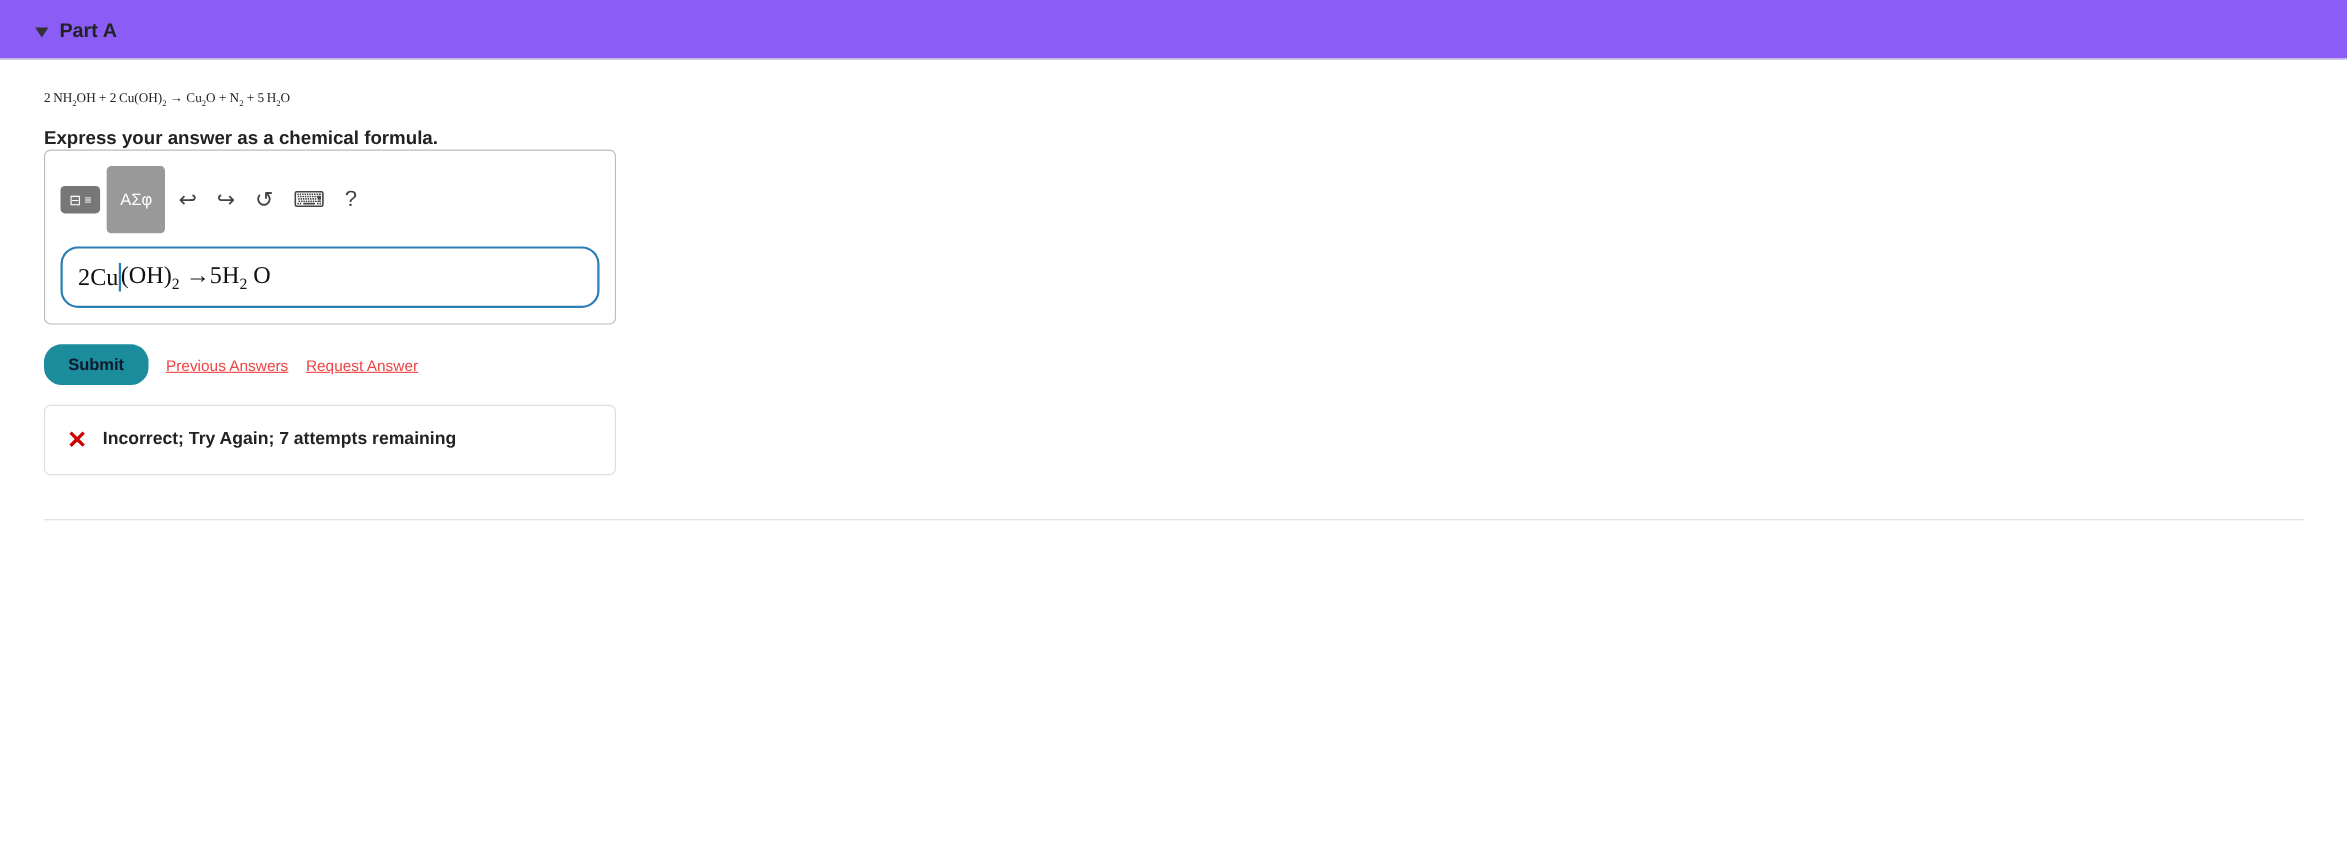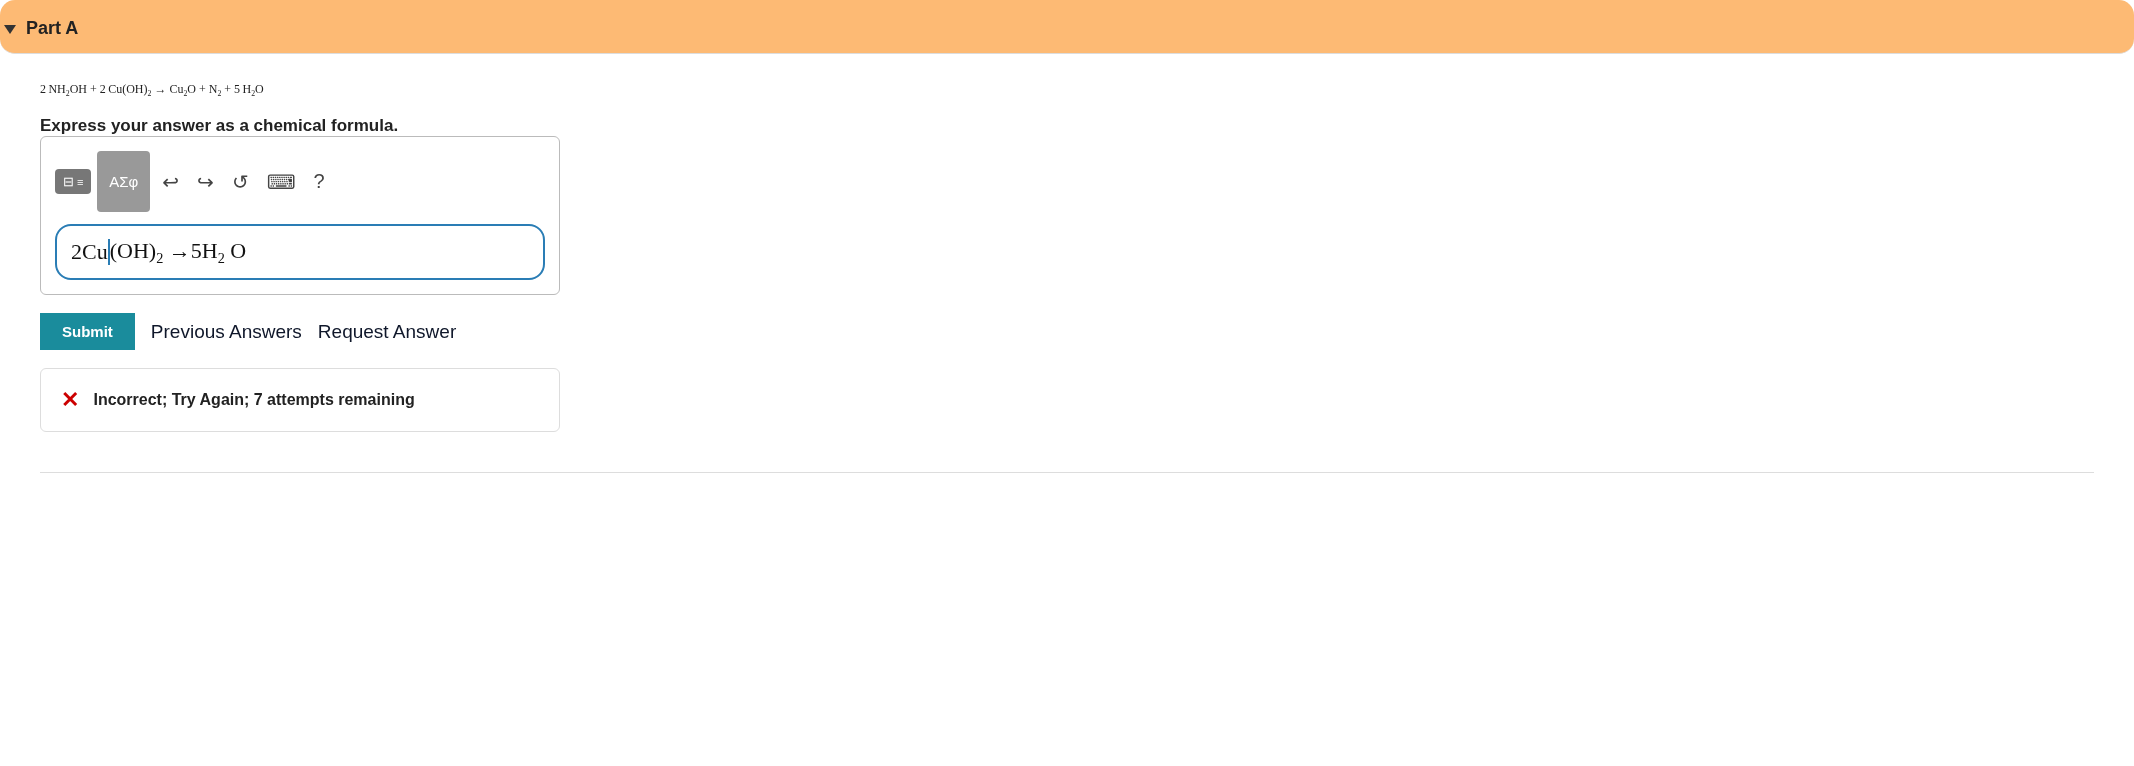--- a/index.html
+++ b/index.html
@@ -12,24 +12,23 @@
     .page-container {
       background: #fff;
       min-height: 766px;
       width: 100%;
       padding: 0;
     }
     .part-header {
       display: flex;
       align-items: center;
       gap: 10px;
-      padding: 18px 24px 14px 4px;
-      background: #fdba74;
+      padding: 18px 24px 14px 32px;
+      background: #8b5cf6;
       border-bottom: 1px solid #ddd;
-      border-radius: 15px;
     }
     .chevron-down {
       width: 0; height: 0;
       border-left: 6px solid transparent;
       border-right: 6px solid transparent;
       border-top: 9px solid #333;
       display: inline-block;
       margin-top: 2px;
     }
     .part-title {
@@ -129,34 +128,35 @@
       vertical-align: sub;
     }
     .actions-row {
       display: flex;
       align-items: center;
       gap: 16px;
       margin-bottom: 18px;
     }
     .submit-btn {
       background: #1a8c9c;
-      color: #ffffff;
-      border: none;
-      border-radius: 0;
+      color: #0f172a;
+      border: none;
+      border-radius: 16px;
       padding: 10px 22px;
       font-size: 15px;
       font-weight: bold;
       cursor: pointer;
     }
     .link-btn {
-      color: #0f172a;
+      color: #ef4444;
       background: none;
       border: none;
-      font-size: 19px;
-      cursor: pointer;
+      font-size: 14px;
+      cursor: pointer;
+      text-decoration: underline;
       padding: 0;
     }
     .feedback-box {
       border: 1px solid #ddd;
       border-radius: 6px;
       padding: 18px 20px;
       width: 520px;
       background: #fff;
       display: flex;
       align-items: center;

